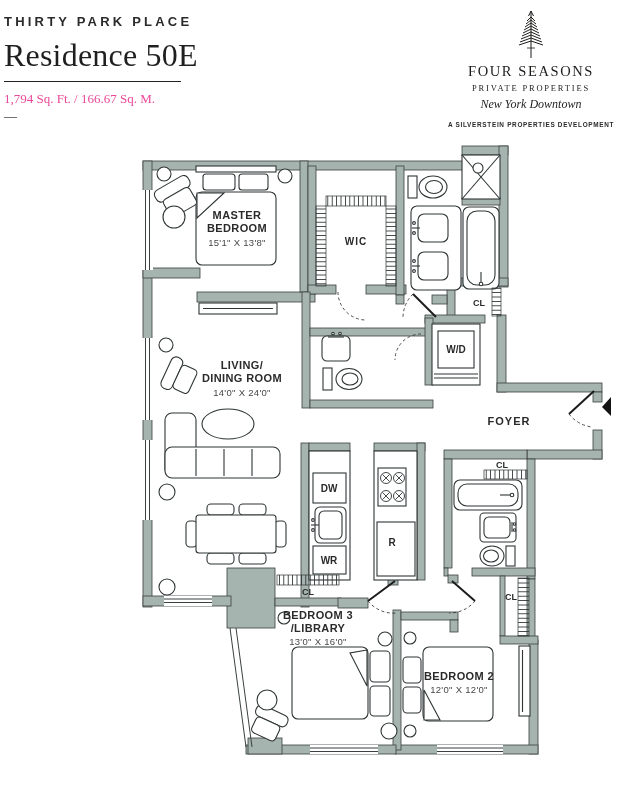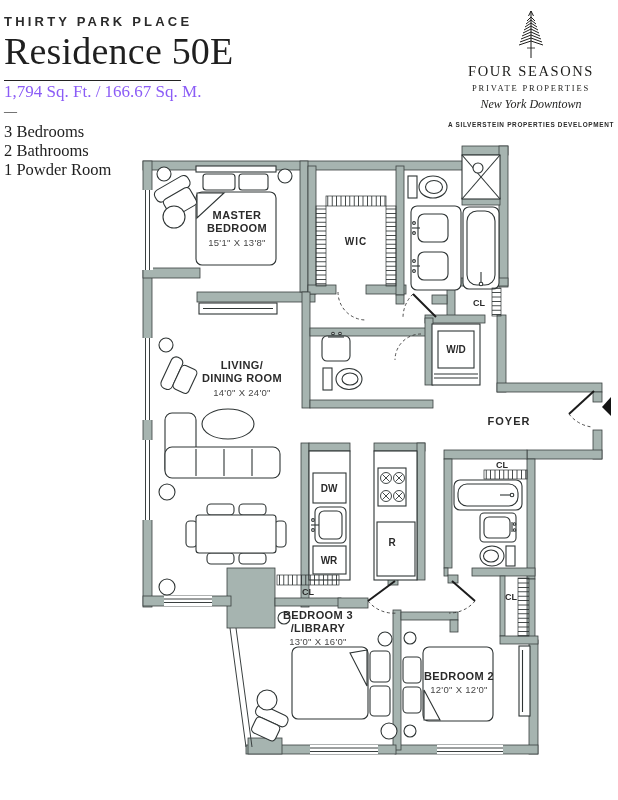--- a/index.html
+++ b/index.html
@@ -1,21 +1,21 @@
 <!DOCTYPE html>
 <html><head>
 <meta charset="utf-8">
 <style>
   html,body{margin:0;padding:0;background:#fff;}
   body{width:618px;height:800px;position:relative;font-family:"Liberation Sans",sans-serif;color:#262626;overflow:hidden;}
   .header{position:absolute;left:4px;top:14px;width:260px;}
   .building{font-size:13px;font-weight:700;letter-spacing:3.2px;color:#2b2b2b;}
-  .residence{font-family:"Liberation Serif",serif;font-weight:400;font-size:38px;margin:0 0 0 0;color:#1f1f1f;letter-spacing:0.2px;}
+  .residence{font-family:"Liberation Serif",serif;font-weight:400;font-size:32px;margin:8px 0 0 0;color:#1f1f1f;letter-spacing:0.2px;}
   .rule{width:177px;border-top:1.6px solid #222;margin-top:7px;}
-  .area{font-family:"Liberation Serif",serif;font-size:17px;margin-top:1px;color:#8b5cf6;}
+  .area{font-family:"Liberation Serif",serif;font-size:13px;margin-top:9px;color:#ec4899;}
   .dash{font-family:"Liberation Serif",serif;font-size:13px;margin-top:4px;color:#222;line-height:10px;}
   .features{list-style:none;margin:6px 0 0 0;padding:0;font-family:"Liberation Serif",serif;font-size:16.5px;line-height:19px;color:#1e1e1e;}
   .brand{position:absolute;left:448px;top:8px;width:166px;text-align:center;color:#1d1d1b;}
   .brand svg{display:block;margin:0 auto;}
   .brand-name{font-family:"Liberation Serif",serif;font-size:14.5px;letter-spacing:1.6px;margin-top:3px;white-space:nowrap;text-align:center;}
   .brand-sub{font-family:"Liberation Serif",serif;font-size:8.5px;letter-spacing:1.8px;margin-top:3px;white-space:nowrap;}
   .brand-loc{font-family:"Liberation Serif",serif;font-style:italic;font-size:12px;margin-top:4px;white-space:nowrap;}
   .brand-dev{font-size:6.4px;letter-spacing:0.7px;margin-top:9px;font-weight:700;color:#2a2a2a;white-space:nowrap;}
   svg.plan{position:absolute;left:0;top:0;}
   text{font-family:"Liberation Sans",sans-serif;}
@@ -26,25 +26,20 @@
 </style>
 </head>
 <body>
 
 <div class="header">
   <div class="building">THIRTY PARK PLACE</div>
   <h1 class="residence">Residence 50E</h1>
   <div class="rule"></div>
   <div class="area">1,794 Sq. Ft. / 166.67 Sq. M.</div>
   <div class="dash">—</div>
-  <ul class="features">
-    <li>3 Bedrooms</li>
-    <li>2 Bathrooms</li>
-    <li>1 Powder Room</li>
-  </ul>
 </div>
 
 <div class="brand">
   <svg width="44" height="52" viewBox="-14 0 28 52">
     <g stroke="#1d1d1b" stroke-width="1" fill="none">
       <path d="M0,3 V50"></path>
       <path d="M0,3 L-2.5,8 M0,3 L2.5,8"></path>
       <path d="M0,9 L-4,13 M0,9 L4,13 M0,12 L-5,16 M0,12 L5,16"></path>
       <path d="M0,15 L-6,19 M0,15 L6,19 M0,18 L-7,22 M0,18 L7,22"></path>
       <path d="M0,21 L-8,25 M0,21 L8,25 M0,24 L-9,28 M0,24 L9,28"></path>

